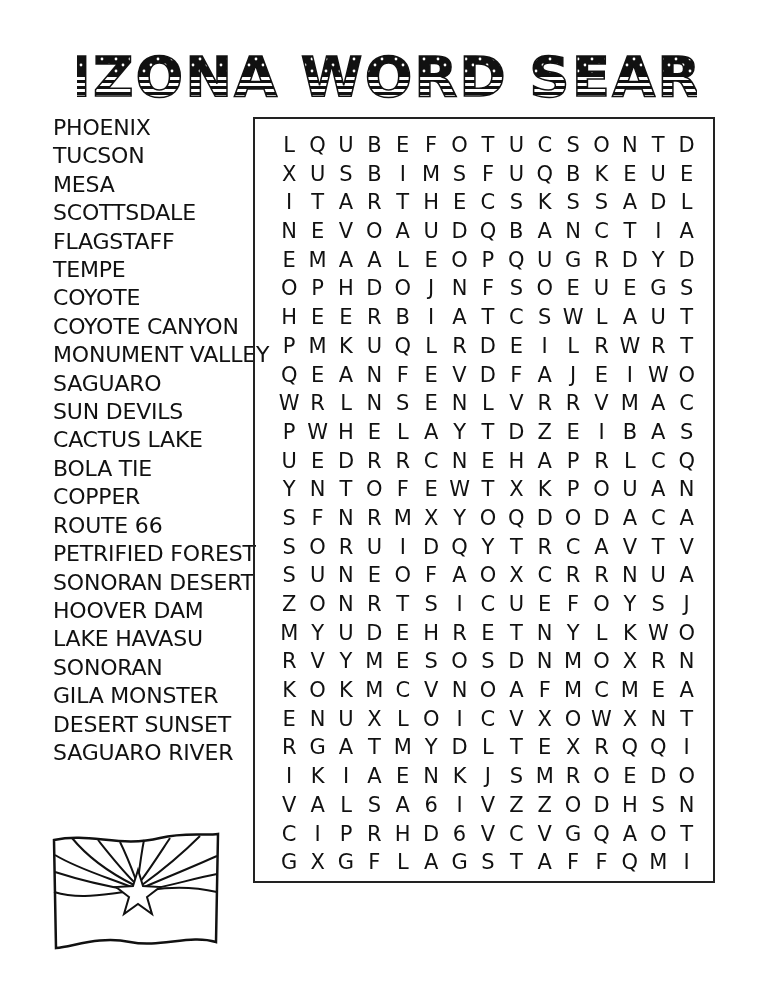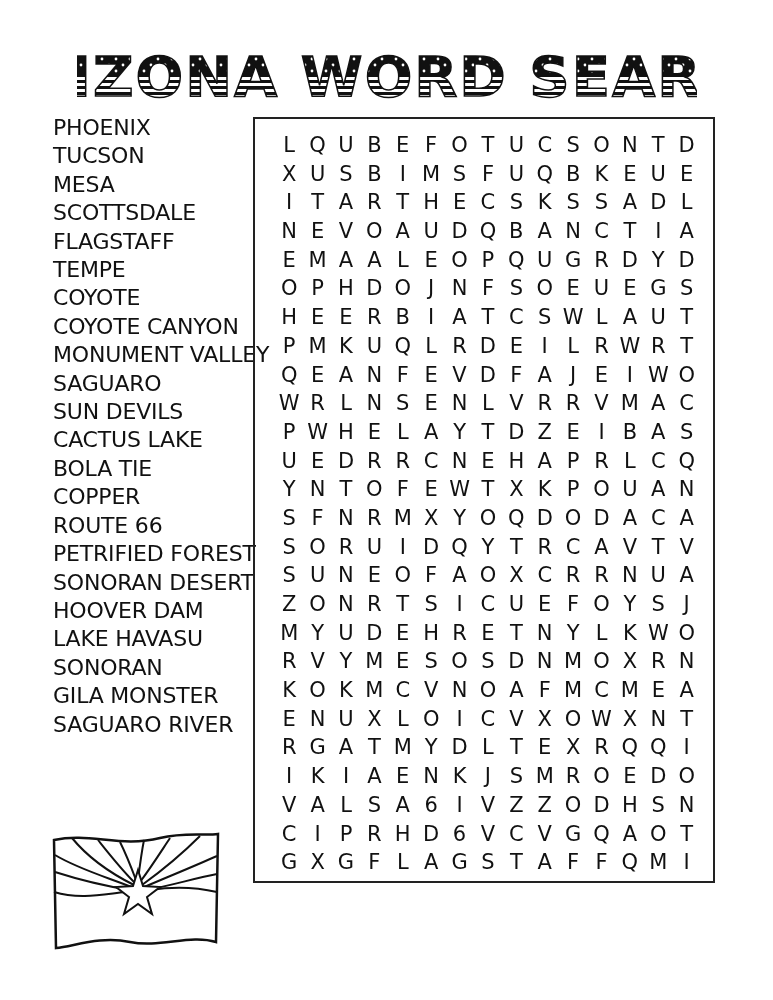--- a/index.html
+++ b/index.html
@@ -81,20 +81,21 @@
     <li>CACTUS LAKE</li>
     <li>BOLA TIE</li>
     <li>COPPER</li>
     <li>ROUTE 66</li>
     <li>PETRIFIED FOREST</li>
     <li>SONORAN DESERT</li>
     <li>HOOVER DAM</li>
     <li>LAKE HAVASU</li>
     <li>SONORAN</li>
     <li>GILA MONSTER</li>
+    <li>DESERT SUNSET</li>
     <li>SAGUARO RIVER</li>
   </ul>
 
 <svg class="flag" viewBox="0 0 172 122">
   <path d="M4 10 C40 2, 70 18, 110 8 C135 2, 155 6, 168 4 L166 112 C140 104, 110 118, 80 112 C50 106, 25 116, 6 118 Z" fill="#fff" stroke="#111" stroke-width="2.5"></path>
   <path d="M4 62 C30 70, 55 64, 75 62" fill="none" stroke="#111" stroke-width="2"></path>
   <path d="M100 60 C125 56, 150 58, 167 62" fill="none" stroke="#111" stroke-width="2"></path>
   <g stroke="#111" stroke-width="2" fill="none">
     <path d="M84 58 C60 48, 30 40, 5 25"></path>
     <path d="M84 55 C62 44, 40 30, 22 8"></path>

